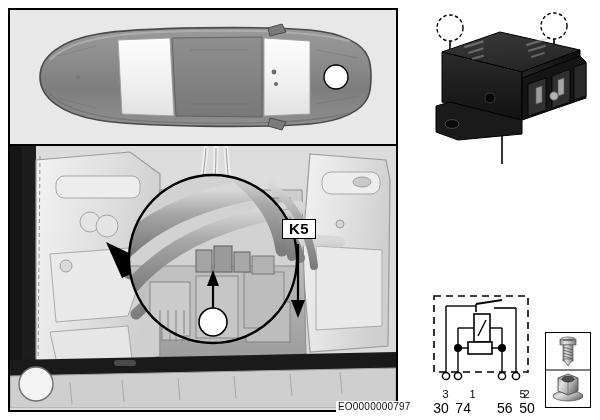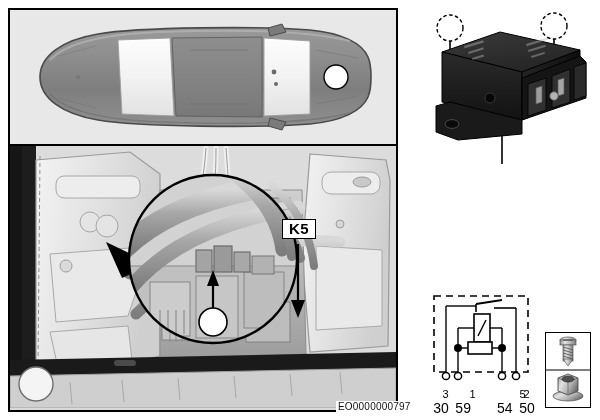--- a/index.html
+++ b/index.html
@@ -355,23 +355,23 @@
     <div class="term-cell">1</div>
     <div class="term-cell" style="width:27px"></div>
     <div class="term-cell">2</div>
   </div>
   <div class="term-row" style="top:96px;left:81px">
     <div class="term-cell">5</div>
   </div>
 
   <div class="term-row" style="top:110px;left:2px">
     <div class="term-cell w2">30</div>
-    <div class="term-cell w2">59</div>
+    <div class="term-cell w2">74</div>
     <div class="term-cell" style="width:24px"></div>
-    <div class="term-cell w2">54</div>
+    <div class="term-cell w2">56</div>
     <div class="term-cell w2">50</div>
   </div>
 </div>
 
 <div id="fastener-panel" class="panel">
   <svg id="fastener-svg" width="44" height="74" viewBox="0 0 44 74">
     <defs>
       <linearGradient id="metalG" x1="0" y1="0" x2="1" y2="0">
         <stop offset="0" stop-color="#8e8e8e"></stop>
         <stop offset="0.3" stop-color="#e6e6e6"></stop>

